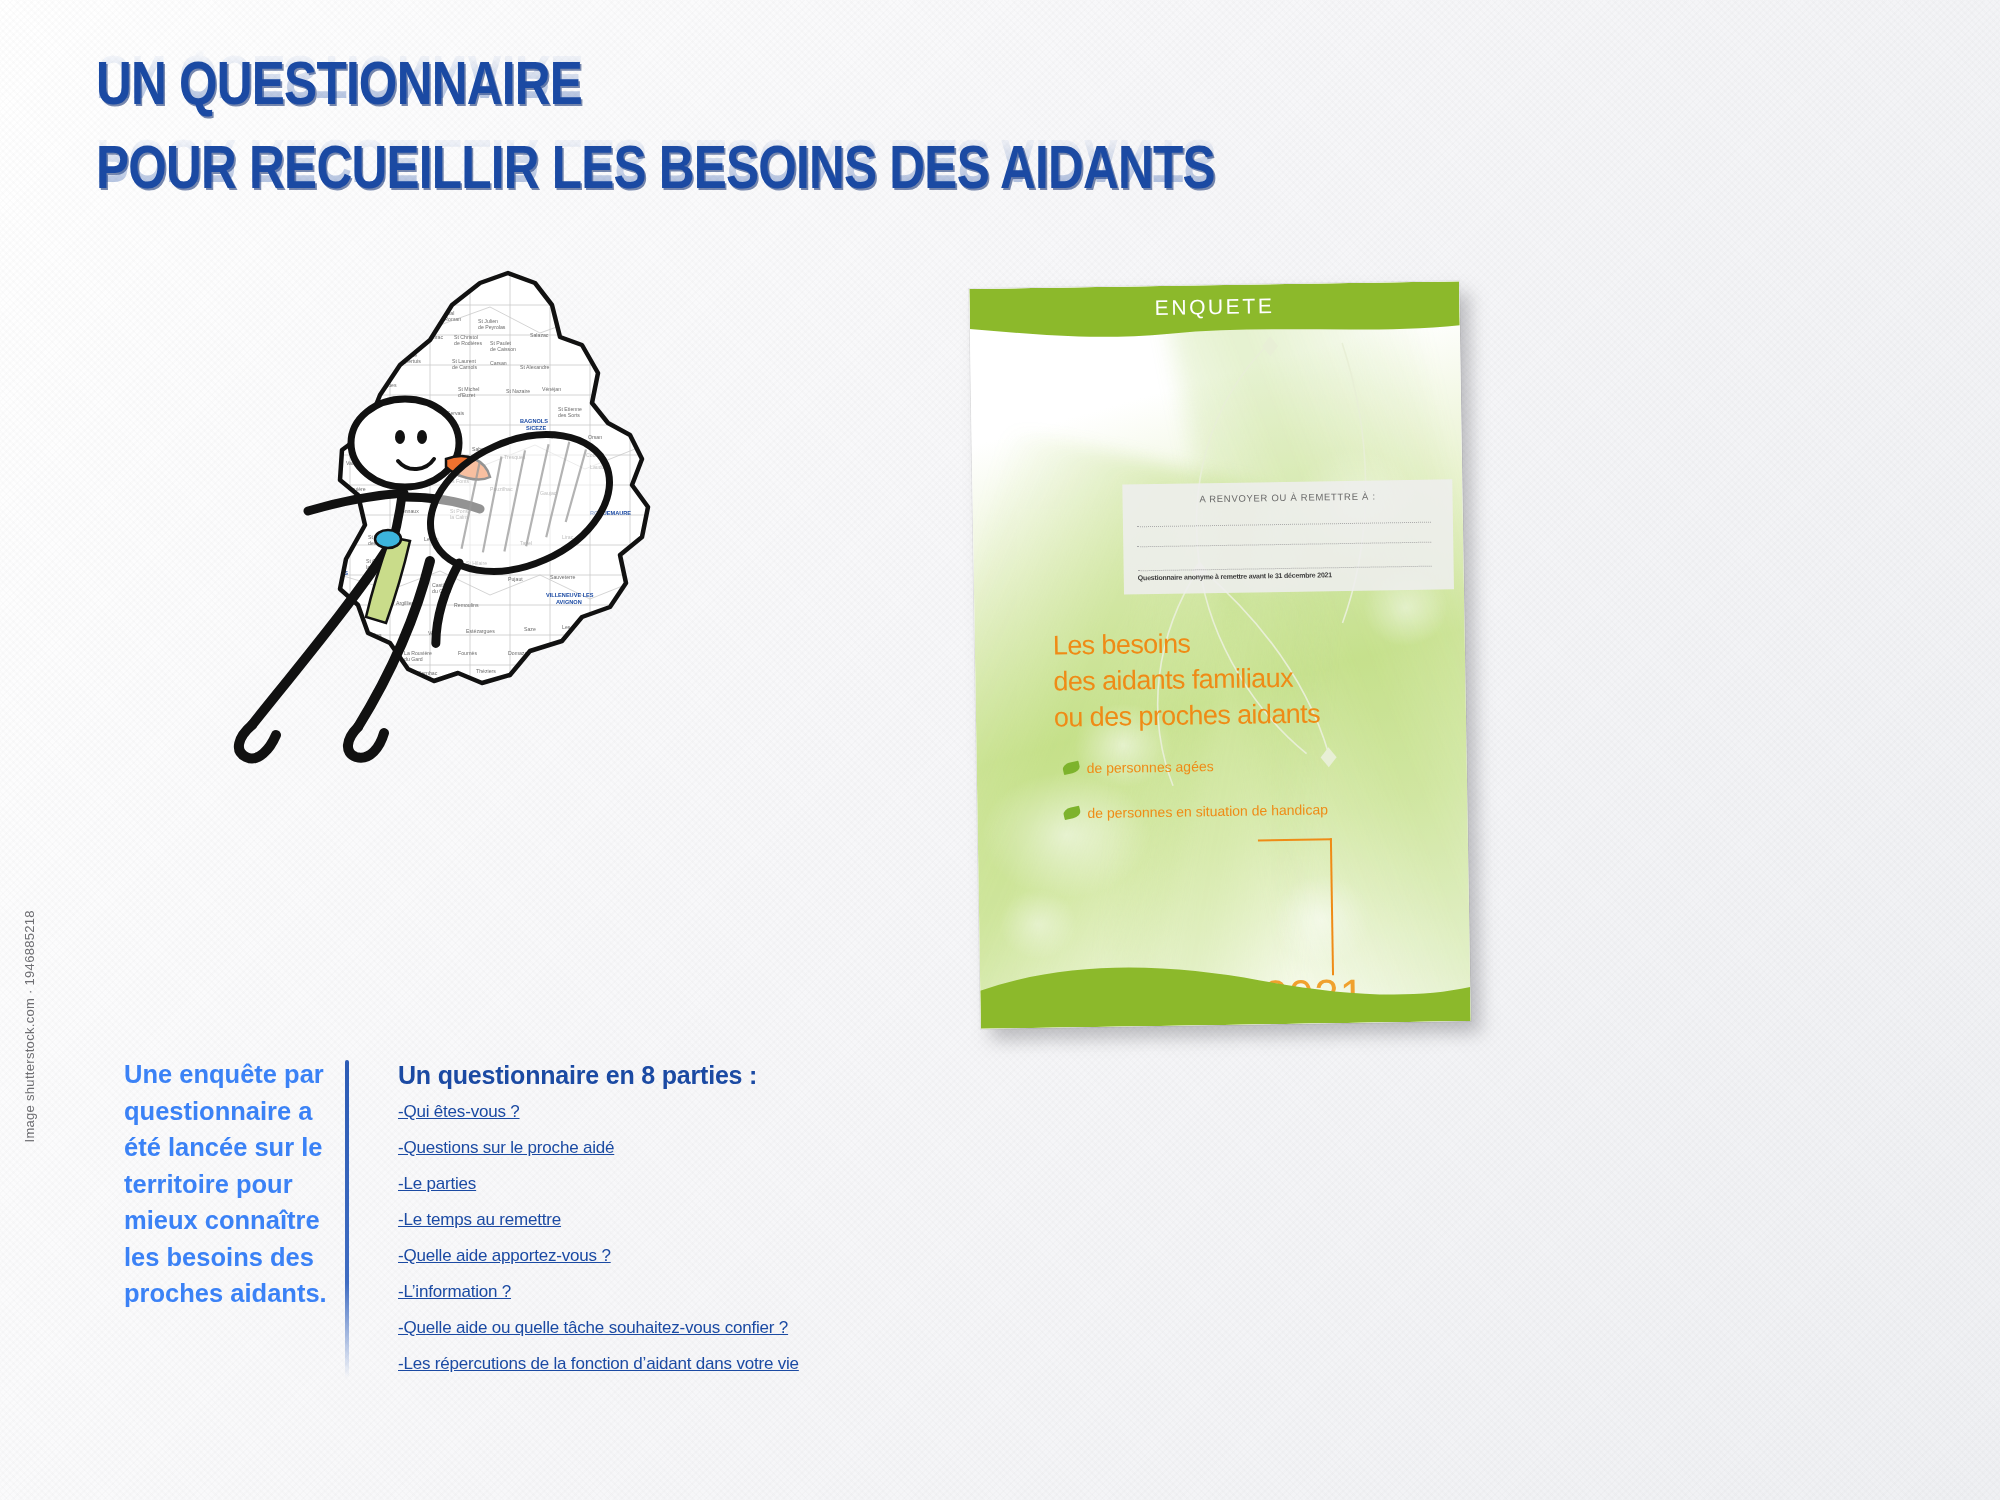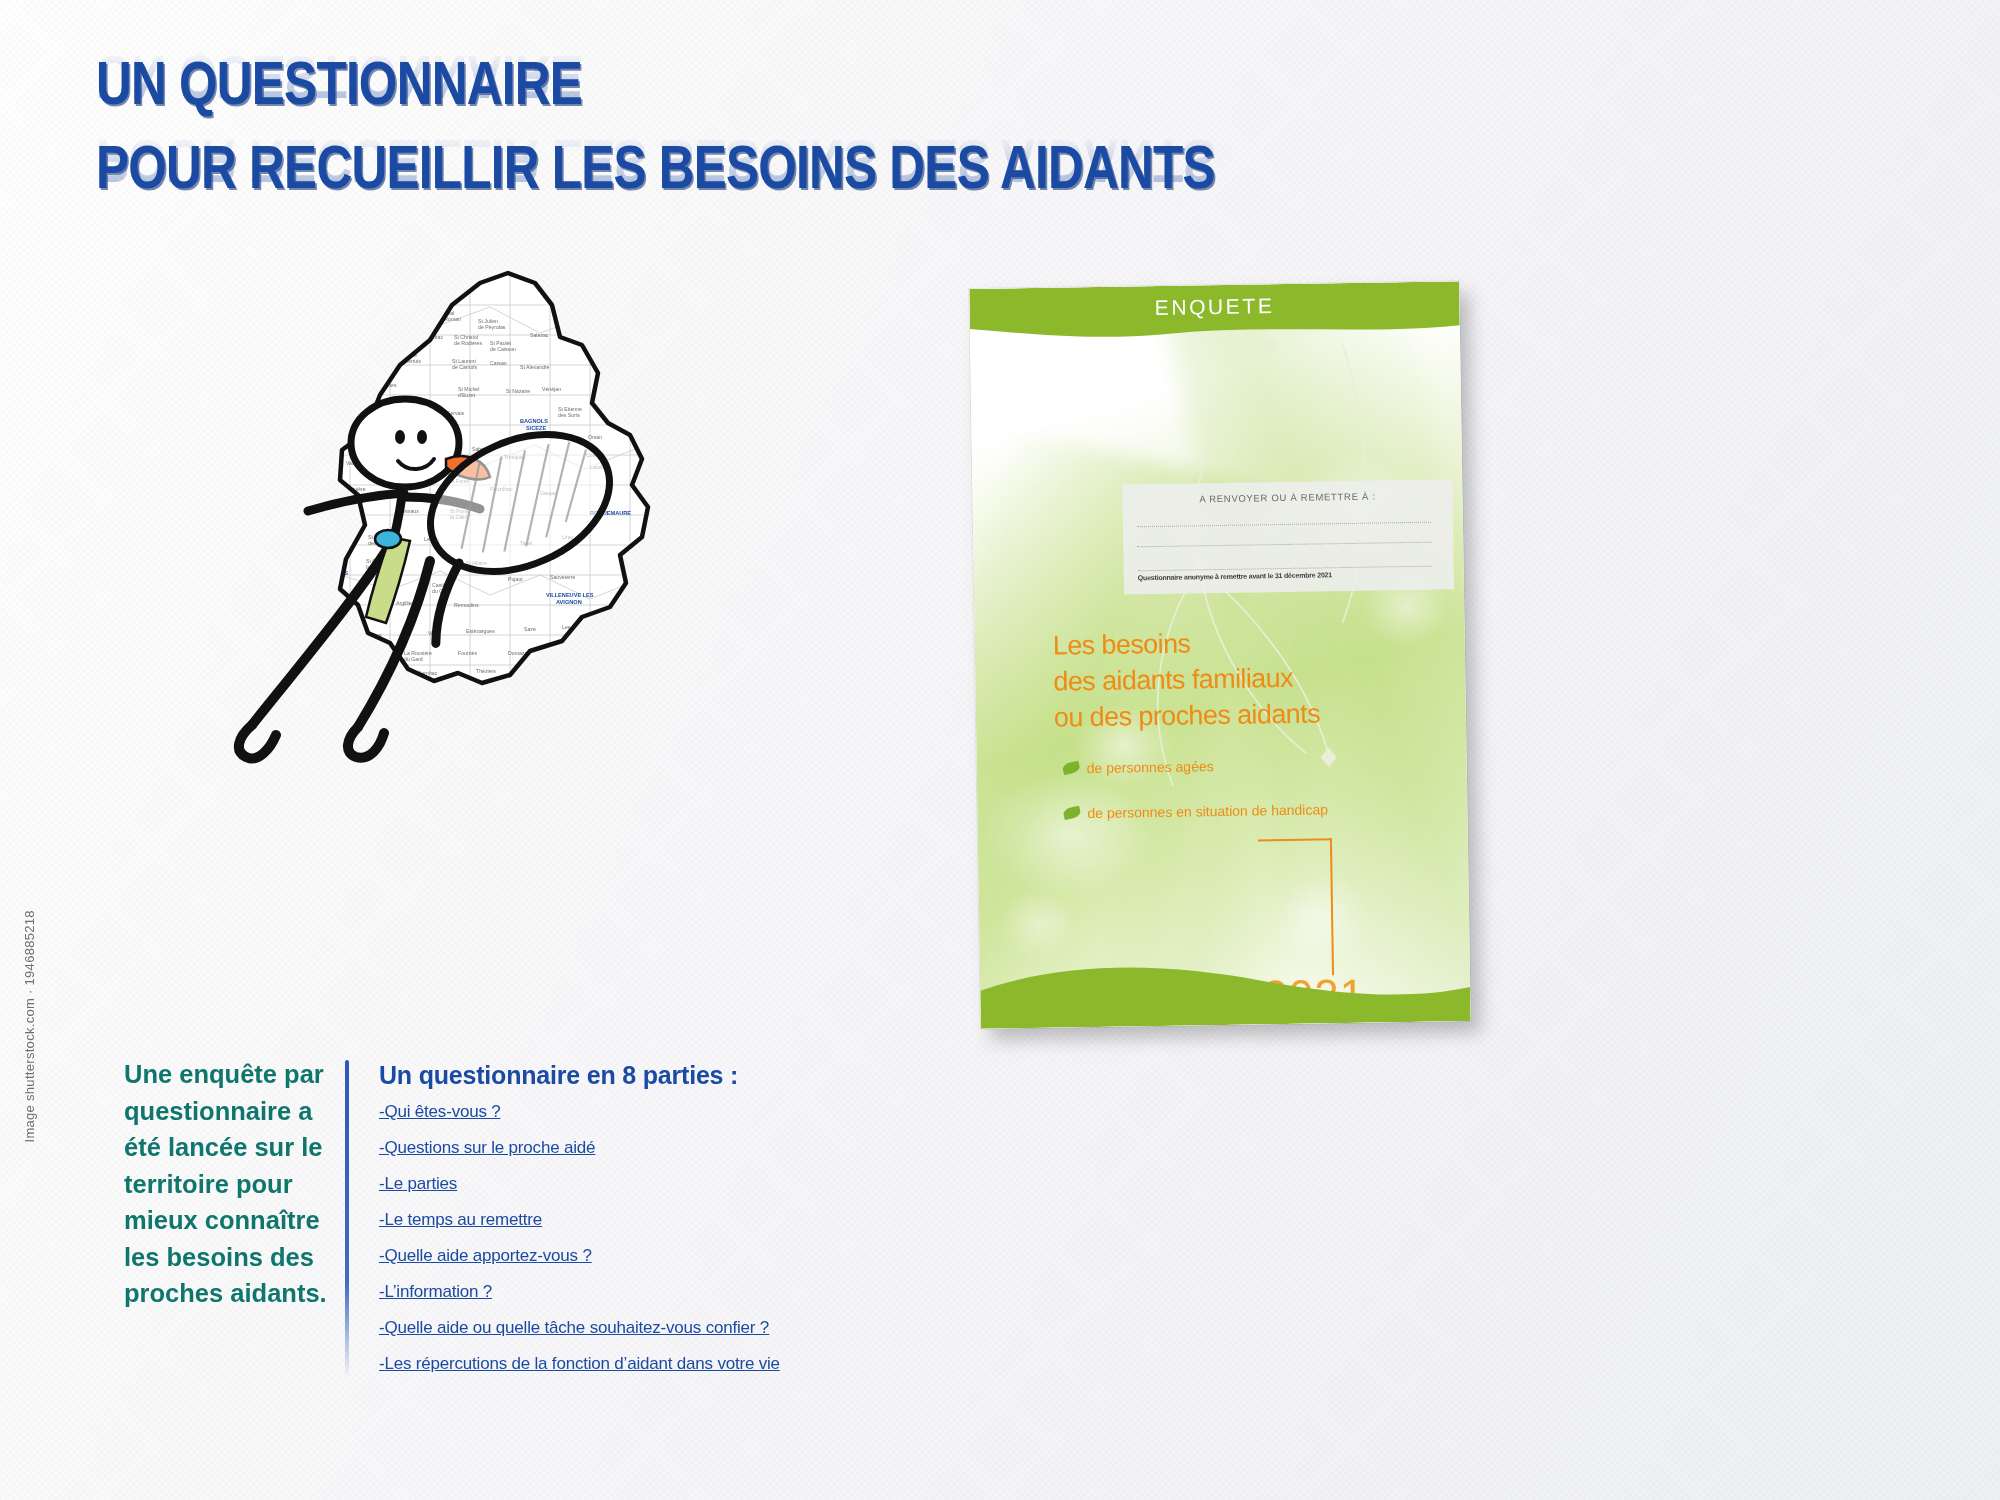--- a/index.html
+++ b/index.html
@@ -45,30 +45,30 @@
     mask-image:linear-gradient(to top, transparent 5%, rgba(0,0,0,.85) 95%);
   }
 
   
   .illus{position:absolute;left:190px;top:245px;width:560px;height:540px;}
   .illus svg{width:100%;height:100%;display:block;}
 
   
   .left-col{
     position:absolute;left:124px;top:1056px;width:215px;
-    color:#0f766e;font-weight:bold;font-size:25.5px;line-height:36.5px;
+    color:#3b82f6;font-weight:bold;font-size:25.5px;line-height:36.5px;
   }
   .divider{
     position:absolute;left:345px;top:1060px;width:4px;height:318px;
     background:linear-gradient(to bottom,#2c5bb5 0%,#3f6cc2 70%,rgba(63,108,194,0) 100%);
     border-radius:2px;
   }
 
   
-  .list-col{position:absolute;left:379px;top:1056px;width:600px;color:#1b4aa3;}
+  .list-col{position:absolute;left:398px;top:1056px;width:600px;color:#1b4aa3;}
   .list-head{font-weight:bold;font-size:25px;line-height:38px;letter-spacing:-.2px;}
   .list-item{font-size:17px;line-height:36px;letter-spacing:-.2px;text-decoration:underline;}
 
   
   .watermark{
     position:absolute;left:-86px;top:1020px;width:230px;
     transform:rotate(-90deg);transform-origin:center center;
     font-size:13px;color:#6e6e72;letter-spacing:.3px;white-space:nowrap;
   }
 

